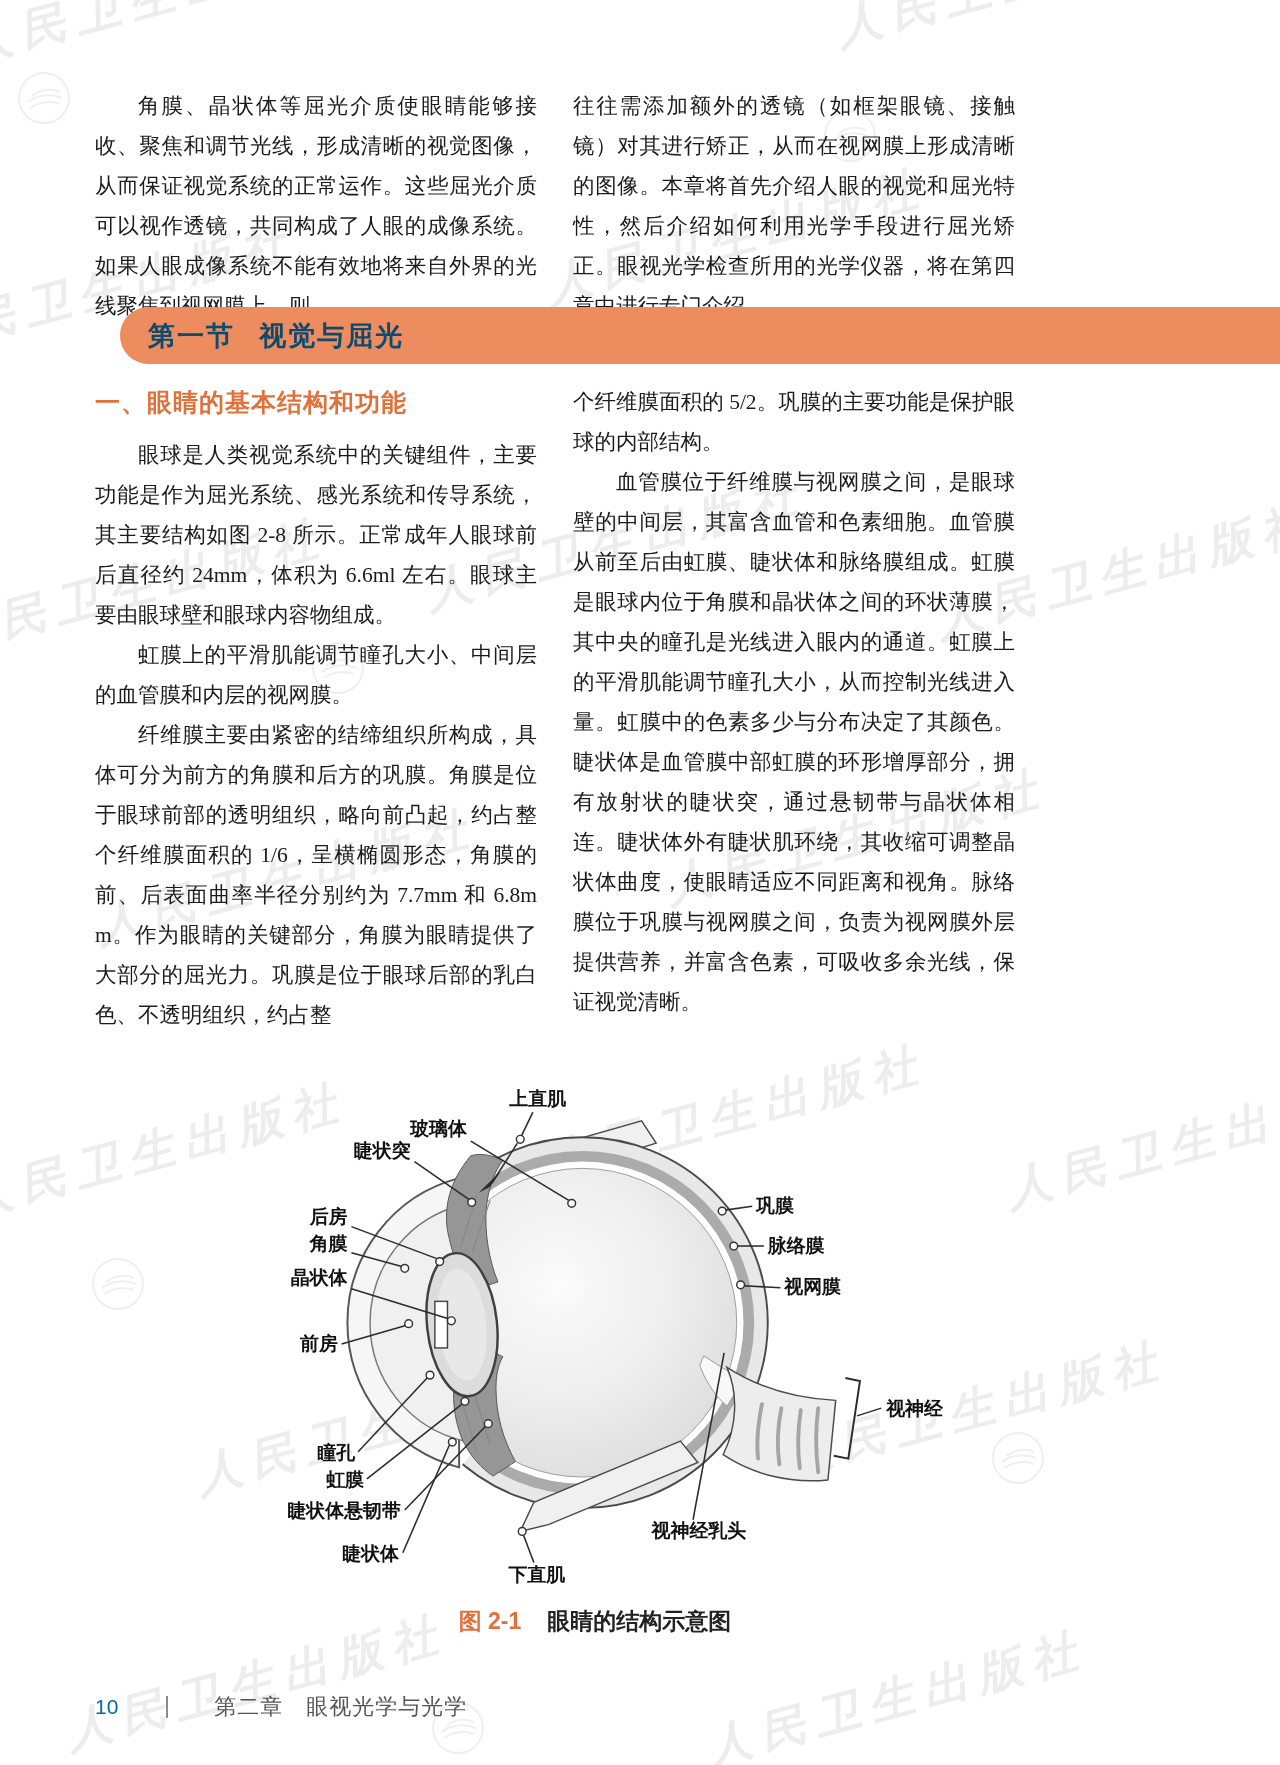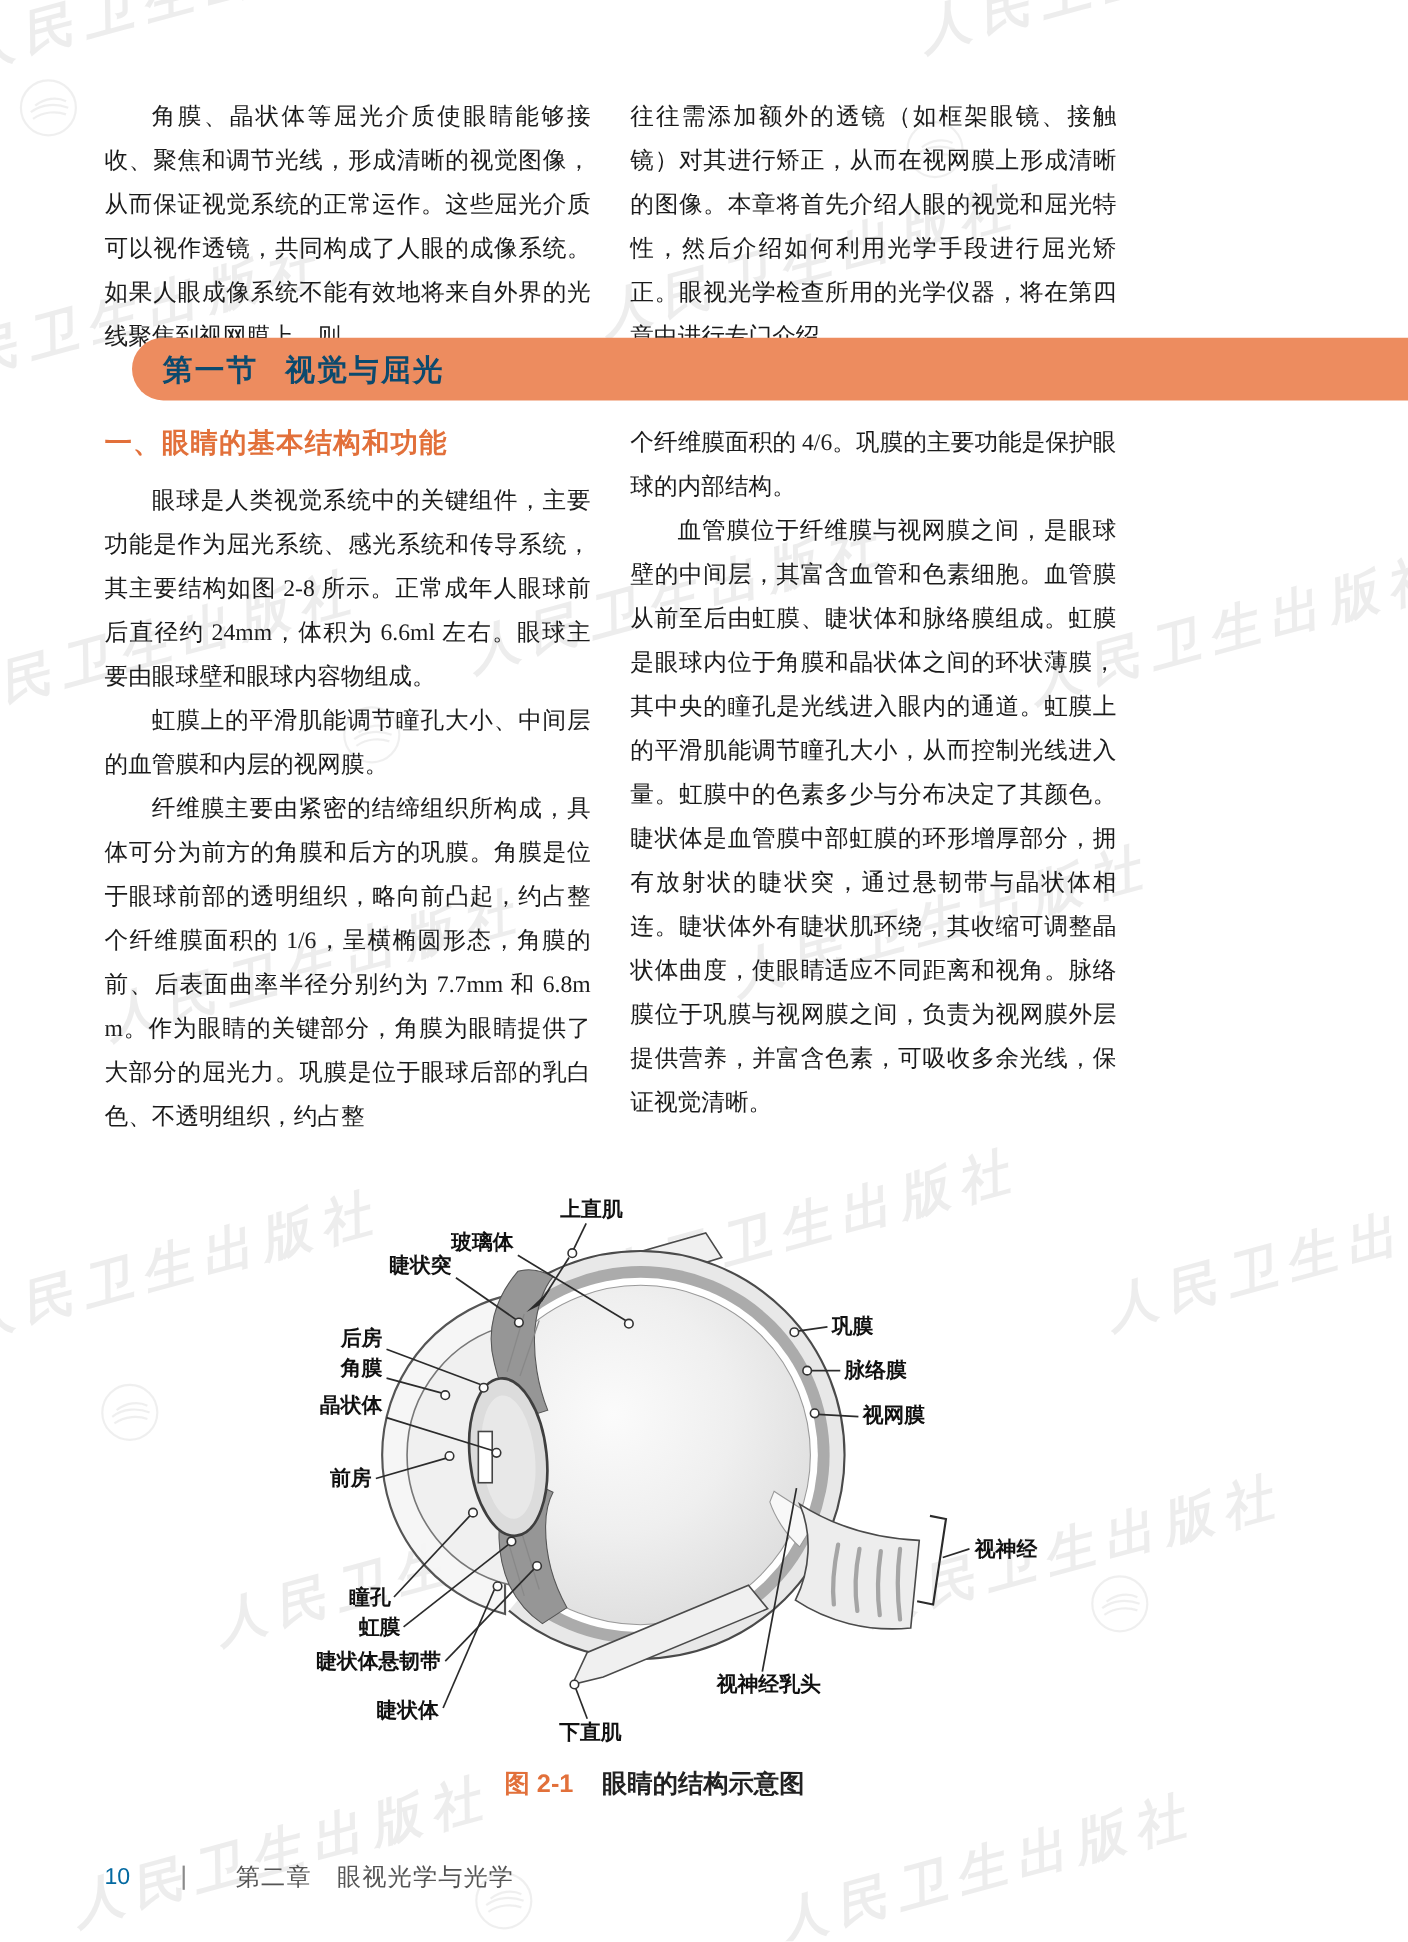--- a/index.html
+++ b/index.html
@@ -123,21 +123,21 @@
     </div>
 
     <div class="cols section body-text">
       <div class="col">
         <h3 class="sec-heading" style="color:#E2703A">一、眼睛的基本结构和功能</h3>
         <p class="indent">眼球是人类视觉系统中的关键组件，主要功能是作为屈光系统、感光系统和传导系统，其主要结构如图 2-8 所示。正常成年人眼球前后直径约 24mm，体积为 6.6ml 左右。眼球主要由眼球壁和眼球内容物组成。</p>
         <p class="indent">虹膜上的平滑肌能调节瞳孔大小、中间层的血管膜和内层的视网膜。</p>
         <p class="indent">纤维膜主要由紧密的结缔组织所构成，具体可分为前方的角膜和后方的巩膜。角膜是位于眼球前部的透明组织，略向前凸起，约占整个纤维膜面积的 1/6，呈横椭圆形态，角膜的前、后表面曲率半径分别约为 7.7mm 和 6.8mm。作为眼睛的关键部分，角膜为眼睛提供了大部分的屈光力。巩膜是位于眼球后部的乳白色、不透明组织，约占整</p>
       </div>
       <div class="col">
-        <p>个纤维膜面积的 4/6。巩膜的主要功能是保护眼球的内部结构。</p>
+        <p>个纤维膜面积的 5/2。巩膜的主要功能是保护眼球的内部结构。</p>
         <p class="indent">血管膜位于纤维膜与视网膜之间，是眼球壁的中间层，其富含血管和色素细胞。血管膜从前至后由虹膜、睫状体和脉络膜组成。虹膜是眼球内位于角膜和晶状体之间的环状薄膜，其中央的瞳孔是光线进入眼内的通道。虹膜上的平滑肌能调节瞳孔大小，从而控制光线进入量。虹膜中的色素多少与分布决定了其颜色。睫状体是血管膜中部虹膜的环形增厚部分，拥有放射状的睫状突，通过悬韧带与晶状体相连。睫状体外有睫状肌环绕，其收缩可调整晶状体曲度，使眼睛适应不同距离和视角。脉络膜位于巩膜与视网膜之间，负责为视网膜外层提供营养，并富含色素，可吸收多余光线，保证视觉清晰。</p>
       </div>
     </div>
 
     <div class="figure-wrap">
       <svg width="1000" height="660" viewBox="0 0 1000 680">
         <defs>
           <radialGradient id="vit" cx="42%" cy="38%" r="78%">
             <stop offset="0%" stop-color="#FBFBFB"></stop>
             <stop offset="45%" stop-color="#EFEFEF"></stop>

